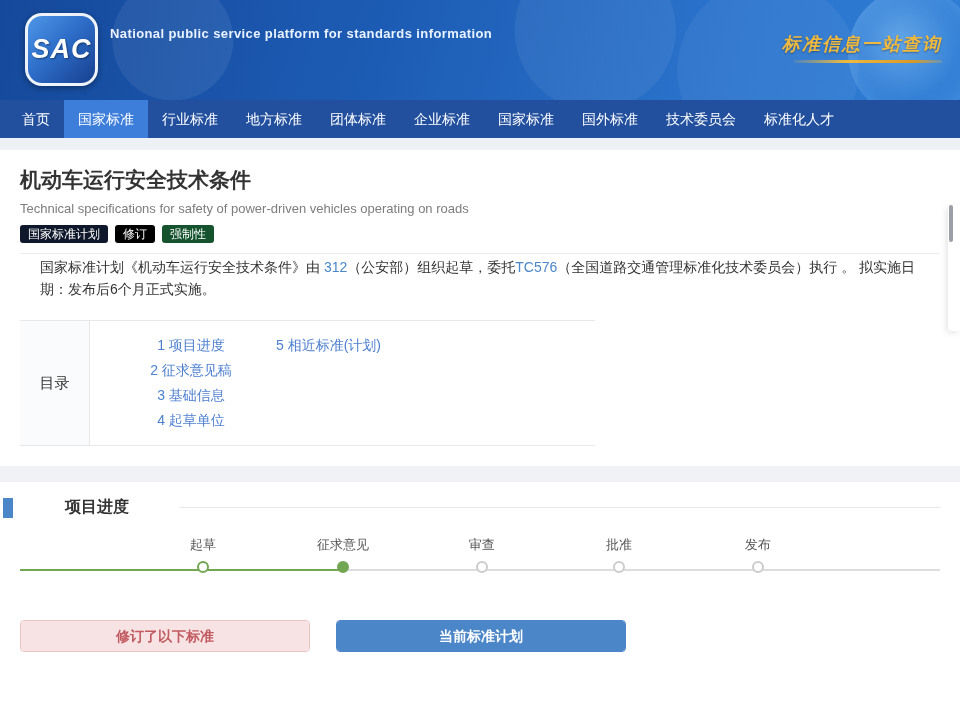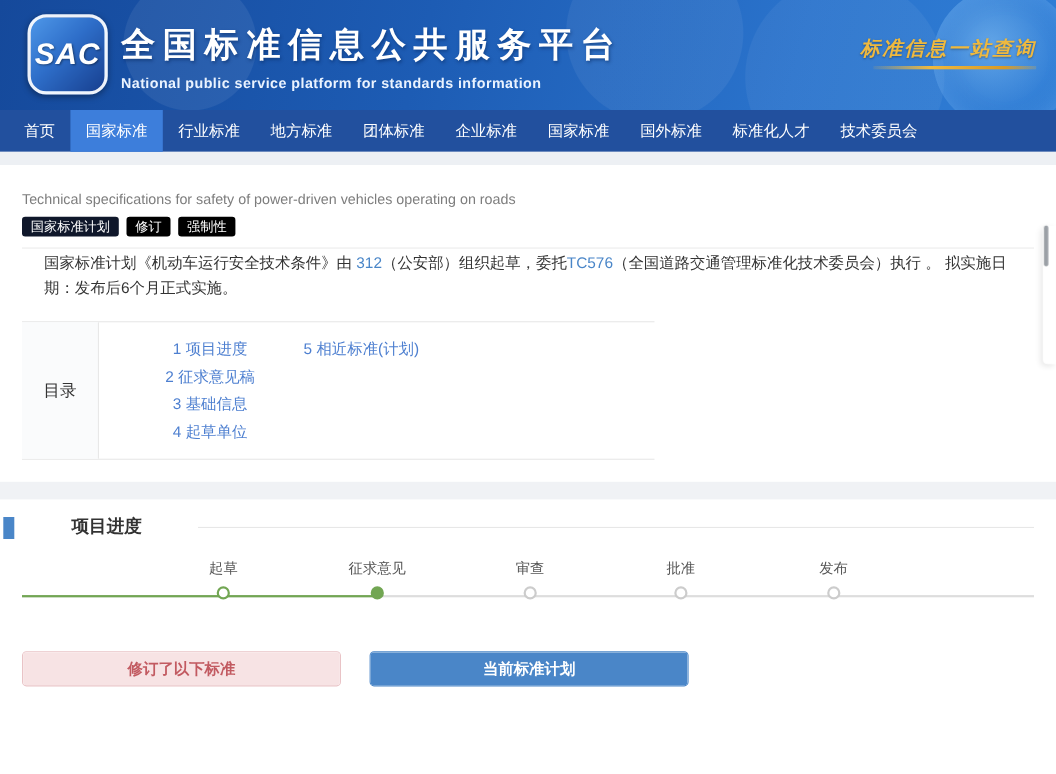--- a/index.html
+++ b/index.html
@@ -98,51 +98,51 @@
 </head>
 <body>
 
 <div class="site-header">
   <div class="map-texture"></div>
   <div class="globe"></div>
   <div class="logo-badge">
     <span>SAC</span>
   </div>
   <div class="title-wrap">
-    <div class="title-cn">全国标准信息公共服务平台</div>
     <div class="title-en">National public service platform  for standards information</div>
   </div>
   <div class="slogan-wrap">
     <div class="slogan">标准信息一站查询</div>
     <div class="slogan-line"></div>
   </div>
 </div>
 
 <div class="nav-bar">
   <div class="nav-item">首页</div>
   <div class="nav-item active">国家标准</div>
   <div class="nav-item">行业标准</div>
   <div class="nav-item">地方标准</div>
   <div class="nav-item">团体标准</div>
   <div class="nav-item">企业标准</div>
   <div class="nav-item">国家标准</div>
   <div class="nav-item">国外标准</div>
+  <div class="nav-item">技术委员会</div>
   <div class="nav-item">标准化人才</div>
-  <div class="nav-item">技术委员会</div>
 </div>
 <div class="nav-gap"></div>
 
 <div class="content">
 
   <div class="page-head">
+    <div class="page-title">机动车运行安全技术条件</div>
     <div class="page-sub">Technical specifications for safety of power-driven vehicles operating on roads</div>
     <div class="badge-row">
       <span class="badge" style="background:#0f172a">国家标准计划</span>
       <span class="badge" style="background:#000000">修订</span>
-      <span class="badge" style="background:#000000">强制性</span>
+      <span class="badge" style="background:#14532d">强制性</span>
     </div>
   </div>
   <div class="divider"></div>
 
   <p class="para"><span>国家标准计划《机动车运行安全技术条件》由 </span><a class="inline-link">312</a><span>（公安部）组织起草，委托</span><a class="inline-link">TC576</a><span>（全国道路交通管理标准化技术委员会）执行 。 拟实施日期：发布后6个月正式实施。</span></p>
 
   <div class="toc">
     <div class="toc-label">目录</div>
     <div class="toc-links">
       <div class="toc-col c1">

